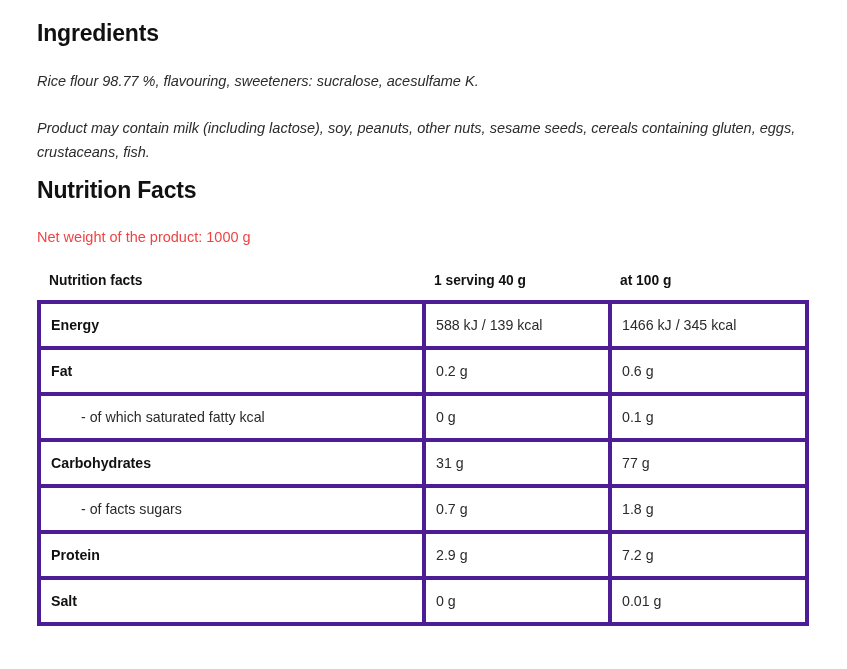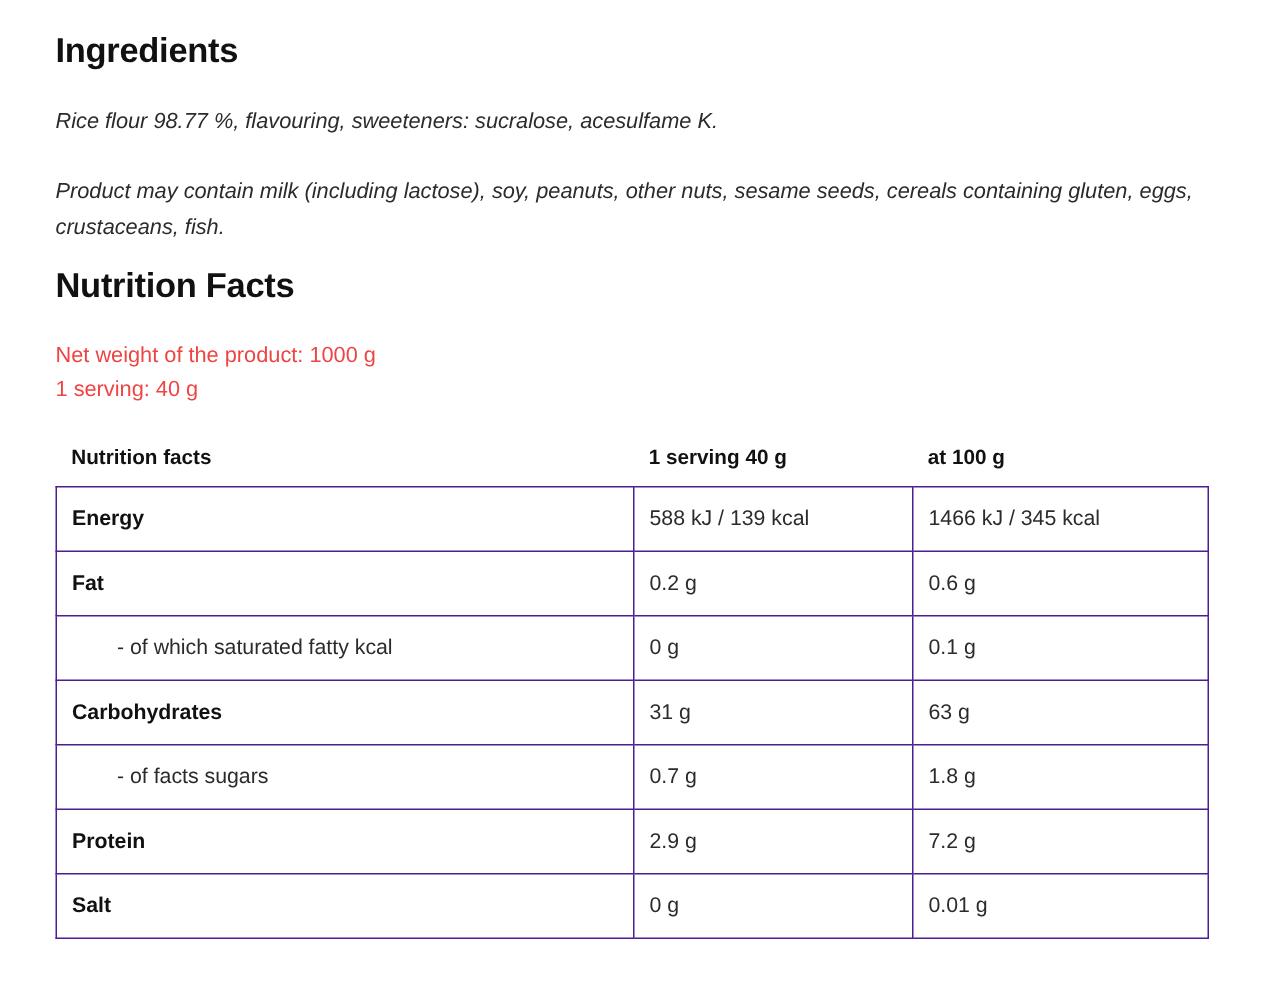--- a/index.html
+++ b/index.html
@@ -54,21 +54,21 @@
   }
   table.nutrition th {
     text-align: left;
     font-weight: bold;
     font-size: 13.8px;
     color: #111111;
     padding: 6px 10px 12px 10px;
     border: none;
   }
   table.nutrition td {
-    border: 1px solid #4c1d95;
+    border: 4px solid #4c1d95;
     padding: 13px 10px;
     vertical-align: middle;
     color: #2b2b2b;
   }
   table.nutrition td.label {
     font-weight: bold;
     color: #111111;
   }
   table.nutrition td.sub {
     font-weight: normal;
@@ -87,21 +87,20 @@
   <h2 class="section-title ingredients-title">Ingredients</h2>
 
   <p class="paragraph">Rice flour 98.77 %, flavouring, sweeteners: sucralose, acesulfame K.</p>
 
   <p class="paragraph">Product may contain milk (including lactose), soy, peanuts, other nuts, sesame seeds, cereals containing gluten, eggs, crustaceans, fish.</p>
 
   <h2 class="section-title nutrition-title">Nutrition Facts</h2>
 
   <div class="meta">
     <div>Net weight of the product: 1000 g</div>
-    <div>1 serving: 40 g</div>
   </div>
 
   <table class="nutrition">
     <colgroup>
       <col class="col-name">
       <col class="col-serving">
       <col class="col-hundred">
     </colgroup>
     <thead>
       <tr>
@@ -122,21 +121,21 @@
         <td>0.6 g</td>
       </tr>
       <tr>
         <td class="sub">- of which saturated fatty kcal</td>
         <td>0 g</td>
         <td>0.1 g</td>
       </tr>
       <tr>
         <td class="label">Carbohydrates</td>
         <td>31 g</td>
-        <td>63 g</td>
+        <td>77 g</td>
       </tr>
       <tr>
         <td class="sub">- of facts sugars</td>
         <td>0.7 g</td>
         <td>1.8 g</td>
       </tr>
       <tr>
         <td class="label">Protein</td>
         <td>2.9 g</td>
         <td>7.2 g</td>

